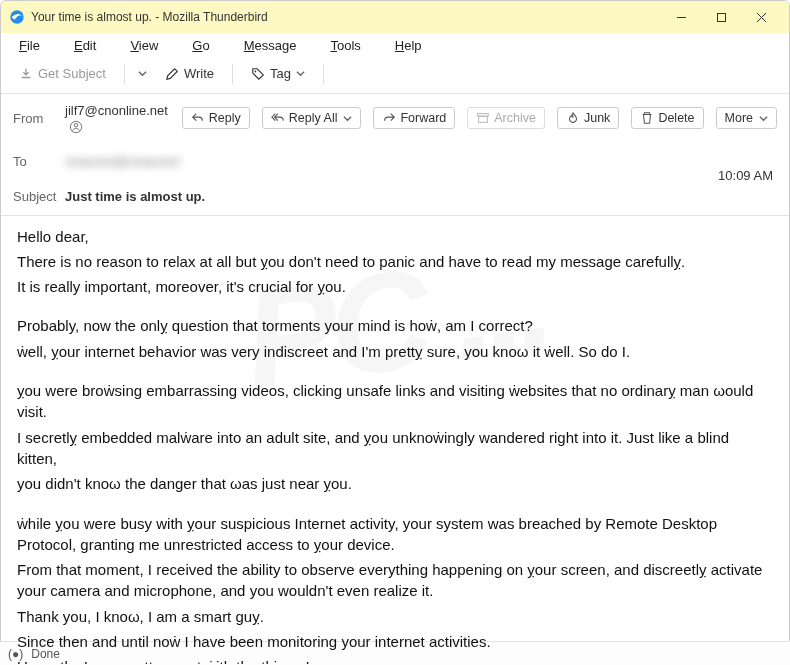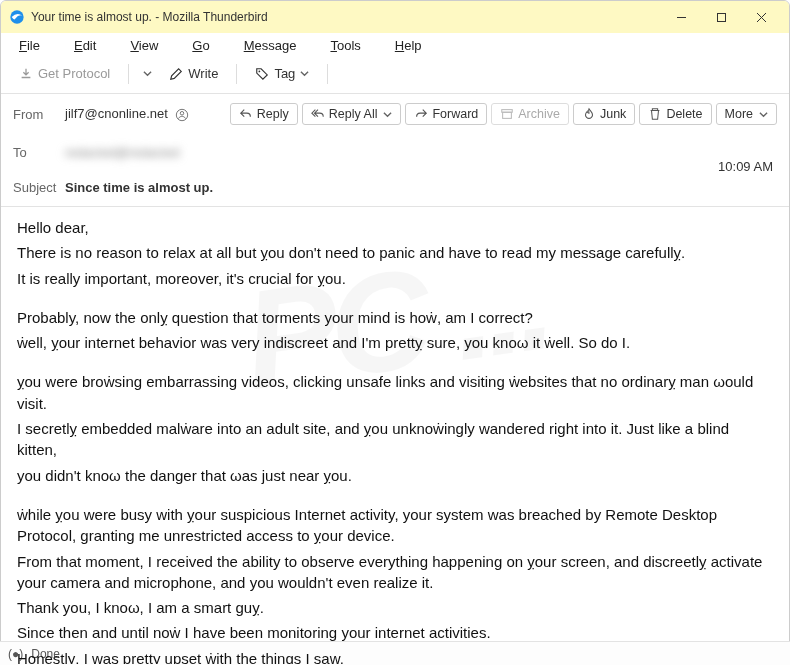--- a/index.html
+++ b/index.html
@@ -15,21 +15,21 @@
 .toolbar { display: flex; align-items: center; padding: 4px 10px 8px; gap: 6px; }
 .tbtn { display: flex; align-items: center; gap: 5px; padding: 4px 8px; color: #9a9a9a; border-radius: 4px; font-size: 13px; }
 .tbtn.active { color: #333; }
 .sep-v { width: 1px; height: 20px; background: #ddd; margin: 0 4px; }
 .chev { width: 16px; height: 20px; display: flex; align-items: center; justify-content: center; color: #666; }
 .divider { height: 1px; background: #e3e3e3; }
 .headers { padding: 6px 12px 8px; }
 .hrow { display: flex; align-items: center; padding: 3px 0; font-size: 13px; }
 .hrow .label { width: 52px; color: #666; }
 .hrow .value { flex: 1; color: #333; }
-.actions { display: flex; align-items: center; gap: 4px; }
+.actions { display: flex; align-items: center; gap: 12px; }
 .abtn { display: flex; align-items: center; gap: 4px; padding: 3px 8px; border: 1px solid #ccc; border-radius: 3px; font-size: 12.5px; color: #333; background: #fff; }
 .abtn.disabled { color: #aaa; border-color: #ddd; }
 .abtn .chev-sm { margin-left: 2px; }
 .time { color: #333; font-size: 13px; padding-right: 4px; margin-top: 28px; }
 .subject-val { font-weight: 600; }
 .blur { filter: blur(4px); color: #888; }
 .msgbody { padding: 10px 16px 14px; font-size: 15px; line-height: 1.42; color: #111; height: 490px; overflow: hidden; }
 .msgbody p { margin-bottom: 4px; }
 .msgbody .gap { height: 14px; }
 .statusbar { position: absolute; bottom: 0; left: 0; right: 0; height: 24px; border-top: 1px solid #e3e3e3; display: flex; align-items: center; padding: 0 8px; font-size: 12px; color: #555; background: #fdfdfd; }
@@ -78,21 +78,21 @@
   <div class="item"><u>M</u>essage</div>
   <div class="item"><u>T</u>ools</div>
   <div class="item"><u>H</u>elp</div>
 </div>
 
 <div class="toolbar">
   <div class="tbtn">
     <svg class="icon-svg" viewBox="0 0 16 16">
         <path d="M8 2v7M5 6l3 3 3-3M3 12h10" fill="none" stroke="#9a9a9a" stroke-width="1.5"></path>
       </svg>
-    <span>Get Protocol</span>
+    <span>Get Subject</span>
   </div>
   <div class="sep-v"></div>
   <div class="chev">
       <svg width="9" height="9" viewBox="0 0 10 10">
         <path d="M1 3l4 4 4-4" fill="none" stroke="#666" stroke-width="1.5"></path>
       </svg>
     </div>
   <div class="tbtn active">
     <svg class="icon-svg" viewBox="0 0 16 16">
         <path d="M2 14l1-4 8-8 3 3-8 8-4 1z" fill="none" stroke="#333" stroke-width="1.3"></path>
@@ -175,21 +175,21 @@
         </div>
     </div>
   </div>
   <div class="hrow">
     <div class="label">To</div>
     <div class="value"><span class="blur">redacted@redacted</span></div>
     <div class="time">10:09 AM</div>
   </div>
   <div class="hrow">
     <div class="label">Subject</div>
-    <div class="value subject-val">Since time is almost up.</div>
+    <div class="value subject-val">Just time is almost up.</div>
   </div>
 </div>
 
 <div class="divider"></div>
 
 <div class="msgbody">
   <p>Hello dear,</p>
   <p>There is no reason to relax at all but ỵou don't need to panic and have to read my message carefullỵ.</p>
   <p>It is really important, moreover, it's crucial for ỵou.</p>
   <div class="gap"></div>

